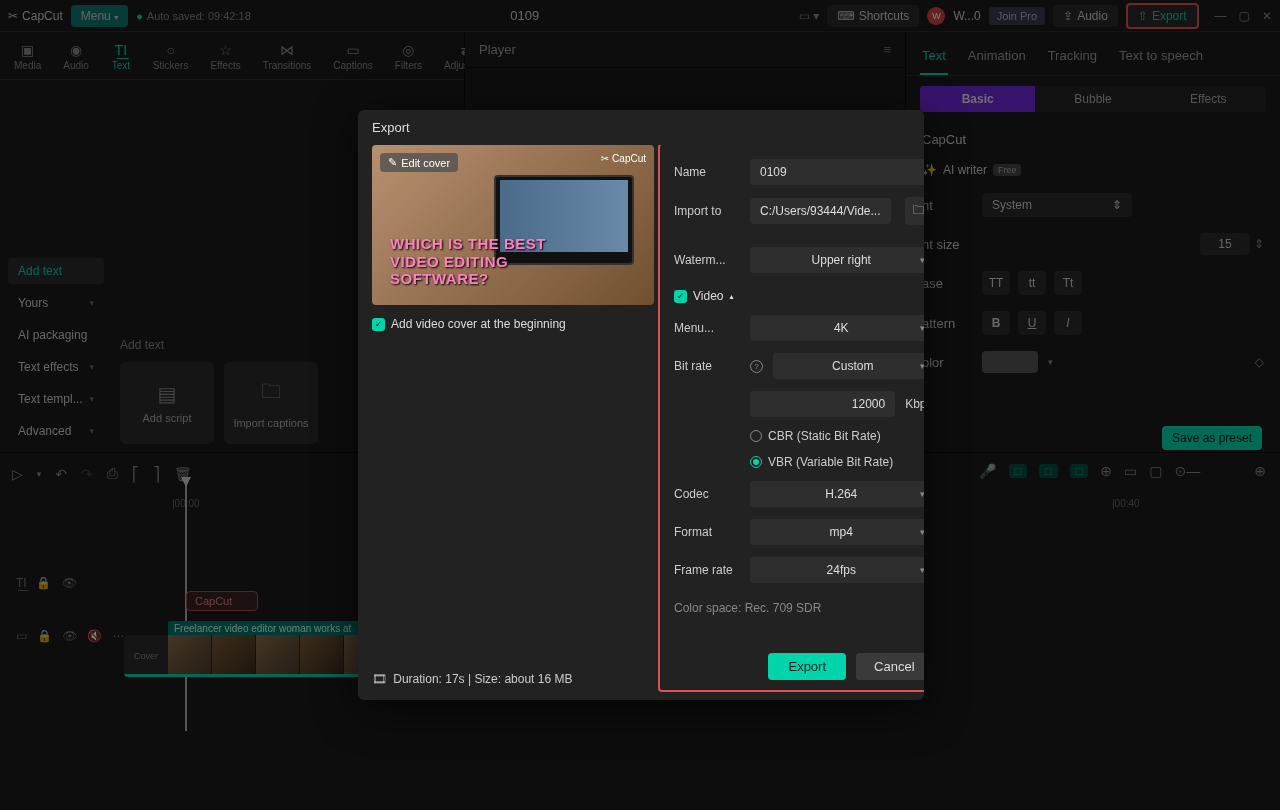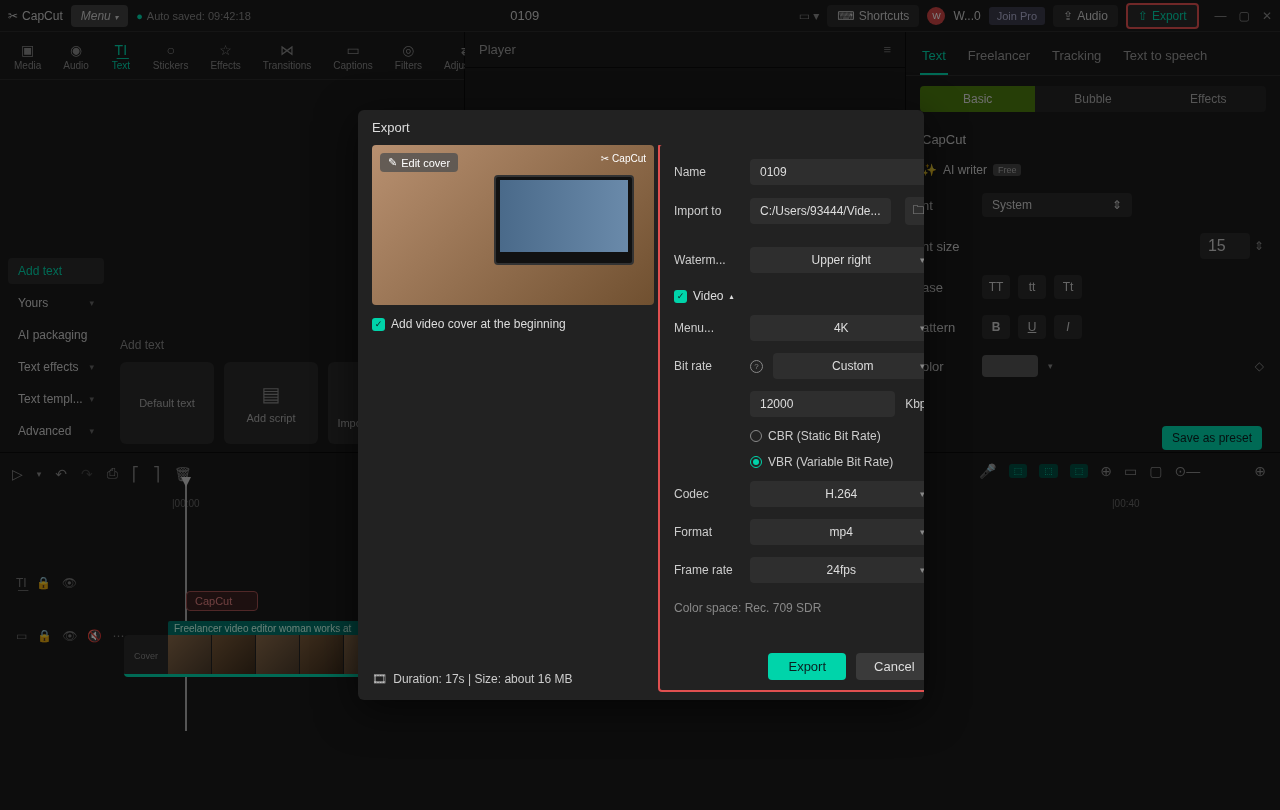--- a/index.html
+++ b/index.html
@@ -1,21 +1,21 @@
 <!DOCTYPE html>
 <html><head>
 <meta charset="utf-8">
 <style>
 * { margin: 0; padding: 0; box-sizing: border-box; font-family: -apple-system, BlinkMacSystemFont, "Segoe UI", Arial, sans-serif; }
 body { background: #0d0d0d; color: #aaa; font-size: 12px; overflow: hidden; width: 1280px; height: 810px; position: relative; }
 
 
 .topbar { height: 32px; background: #1a1a1a; display: flex; align-items: center; padding: 0 8px; gap: 8px; border-bottom: 1px solid #2a2a2a; }
 .logo { display: flex; align-items: center; gap: 4px; color: #ccc; font-size: 12px; }
-.menu-btn { background: #404040; color: #ccc; padding: 4px 10px; border-radius: 4px; font-size: 12px; cursor: pointer; font-style: italic; }
+.menu-btn { background: #0f766e; color: #ccc; padding: 4px 10px; border-radius: 4px; font-size: 12px; cursor: pointer; }
 .autosave { color: #888; font-size: 11px; display: flex; align-items: center; gap: 4px; }
 .check { color: #00d4aa; }
 .title { flex: 1; text-align: center; color: #ccc; font-size: 13px; }
 .top-right { display: flex; align-items: center; gap: 8px; }
 .top-btn { background: #2a2a2a; padding: 4px 10px; border-radius: 4px; color: #ccc; font-size: 12px; display: flex; align-items: center; gap: 4px; cursor: pointer; }
 .join-pro { background: #3a3a4a; color: #b0b0d0; padding: 3px 8px; border-radius: 3px; font-size: 11px; }
 .avatar { width: 18px; height: 18px; background: #c44; border-radius: 50%; font-size: 9px; display: flex; align-items: center; justify-content: center; color: #fff; }
 .export-top { border: 2px solid #e05050; color: #00d4aa; }
 .win-controls { display: flex; gap: 12px; color: #888; margin-left: 8px; }
 
@@ -42,30 +42,30 @@
 .player-header { padding: 10px 14px; color: #999; font-size: 13px; display: flex; justify-content: space-between; border-bottom: 1px solid #0a0a0a; }
 .hamburger { color: #666; }
 
 
 .right-panel { width: 375px; background: #1a1a1a; border-left: 1px solid #0a0a0a; padding: 0; }
 .rp-tabs { display: flex; padding: 10px 14px 0; gap: 18px; border-bottom: 1px solid #2a2a2a; }
 .rp-tab { padding: 6px 2px 10px; color: #999; font-size: 13px; cursor: pointer; }
 .rp-tab.active { color: #00d4aa; border-bottom: 2px solid #00d4aa; }
 .rp-subtabs { display: flex; padding: 10px 14px; gap: 0; }
 .rp-subtab { flex: 1; text-align: center; padding: 6px; background: #252525; color: #aaa; font-size: 12px; cursor: pointer; }
-.rp-subtab.active { background: #4d7c0f; color: #ddd; }
+.rp-subtab.active { background: #6d28d9; color: #ddd; font-weight: bold; }
 .rp-subtab:first-child { border-radius: 4px 0 0 4px; }
 .rp-subtab:last-child { border-radius: 0 4px 4px 0; }
 .rp-content { padding: 10px 16px; display: flex; flex-direction: column; gap: 16px; }
 .rp-row { display: flex; align-items: center; gap: 10px; }
 .rp-label { color: #ccc; font-size: 13px; }
 .ai-writer { color: #ccc; font-size: 12px; display: flex; align-items: center; gap: 6px; }
 .free-badge { background: #444; color: #aaa; font-size: 9px; padding: 1px 5px; border-radius: 3px; }
 .font-select { background: #2a2a2a; color: #ccc; padding: 5px 10px; border-radius: 4px; width: 150px; font-size: 12px; display: flex; justify-content: space-between; align-items: center; }
-.size-input { background: #2a2a2a; color: #ccc; padding: 4px 8px; border-radius: 4px; width: 50px; text-align: left; font-size: 16px; }
+.size-input { background: #2a2a2a; color: #ccc; padding: 4px 8px; border-radius: 4px; width: 50px; text-align: center; font-size: 12px; }
 .style-btns { display: flex; gap: 8px; }
 .style-btn { width: 28px; height: 24px; background: #2a2a2a; border-radius: 4px; display: flex; align-items: center; justify-content: center; color: #ccc; font-size: 12px; cursor: pointer; }
 .color-swatch { width: 56px; height: 22px; background: #555; border-radius: 4px; }
 .save-preset { background: #00d4aa; color: #0a2020; padding: 5px 10px; border-radius: 4px; font-size: 12px; cursor: pointer; position: absolute; right: 18px; top: 426px; }
 
 
 .timeline { background: #1a1a1a; border-top: 1px solid #0a0a0a; height: 358px; padding: 8px 12px; position: relative; }
 .tl-tools { display: flex; align-items: center; gap: 14px; padding: 4px 0 10px; color: #888; }
 .tl-tool { cursor: pointer; font-size: 14px; }
 .tl-right-tools { position: absolute; right: 14px; top: 10px; display: flex; gap: 12px; align-items: center; color: #888; }
@@ -104,21 +104,21 @@
 
 .modal-right { flex: 1; border: 2px solid #e05050; border-radius: 4px; margin: -2px 8px 8px 0; padding: 14px 14px 10px; display: flex; flex-direction: column; gap: 12px; position: relative; }
 .form-row { display: flex; align-items: center; gap: 10px; }
 .form-label { width: 66px; color: #ccc; font-size: 12px; flex-shrink: 0; }
 .form-input { flex: 1; background: #2e2e2e; color: #ddd; padding: 6px 10px; border-radius: 4px; font-size: 12px; border: none; }
 .form-select { flex: 1; background: #2e2e2e; color: #ddd; padding: 6px 10px; border-radius: 4px; font-size: 12px; display: flex; justify-content: center; align-items: center; position: relative; cursor: pointer; }
 .form-select .sel-chev { position: absolute; right: 8px; color: #888; font-size: 9px; }
 .browse-btn { width: 28px; height: 28px; background: #2e2e2e; border-radius: 4px; display: flex; align-items: center; justify-content: center; color: #ccc; cursor: pointer; margin-left: 4px; }
 .section-header { display: flex; align-items: center; gap: 6px; color: #ddd; font-size: 12px; margin-top: 4px; }
 .info-icon { width: 13px; height: 13px; border: 1px solid #888; border-radius: 50%; display: flex; align-items: center; justify-content: center; font-size: 8px; color: #888; }
-.bitrate-input { width: 100px; }
+.bitrate-input { width: 100px; text-align: right; }
 .kbps { color: #ccc; font-size: 12px; }
 .radio-row { display: flex; align-items: center; gap: 6px; margin-left: 76px; color: #ccc; font-size: 12px; }
 .radio { width: 12px; height: 12px; border: 1.5px solid #888; border-radius: 50%; display: flex; align-items: center; justify-content: center; }
 .radio.checked { border-color: #00d4aa; }
 .radio.checked::after { content: ''; width: 6px; height: 6px; background: #00d4aa; border-radius: 50%; }
 .color-space { color: #888; font-size: 12px; margin-top: 6px; }
 .modal-actions { display: flex; gap: 10px; justify-content: flex-end; margin-top: auto; }
 .btn-export { background: #00d4aa; color: #0a2020; padding: 6px 20px; border-radius: 4px; font-size: 13px; cursor: pointer; border: none; }
 .btn-cancel { background: #3a3a3a; color: #ddd; padding: 6px 18px; border-radius: 4px; font-size: 13px; cursor: pointer; border: none; }
 </style>
@@ -221,23 +221,20 @@
           </div>
         <div class="side-item">
             <span>Advanced</span>
             <span class="chev">▾</span>
           </div>
       </div>
       <div class="content-area">
         <div class="add-text-header">Add text</div>
         <div class="text-boxes">
           <div class="text-box">
-              <span>Default text</span>
-            </div>
-          <div class="text-box">
               <div class="text-box-icon">▤</div>
               <span>Add script</span>
             </div>
           <div class="text-box">
               <div class="text-box-icon">🗀</div>
               <span>Import captions</span>
             </div>
         </div>
       </div>
     </div>
@@ -246,21 +243,21 @@
   <div class="player">
     <div class="player-header">
       <span>Player</span>
       <span class="hamburger">≡</span>
     </div>
   </div>
 
   <div class="right-panel">
     <div class="rp-tabs">
       <div class="rp-tab active">Text</div>
-      <div class="rp-tab">Freelancer</div>
+      <div class="rp-tab">Animation</div>
       <div class="rp-tab">Tracking</div>
       <div class="rp-tab">Text to speech</div>
     </div>
     <div class="rp-subtabs">
       <div class="rp-subtab active">Basic</div>
       <div class="rp-subtab">Bubble</div>
       <div class="rp-subtab">Effects</div>
     </div>
     <div class="rp-content">
       <div class="rp-label">CapCut</div>
@@ -387,20 +384,25 @@
         <div class="edit-cover">
             <span>✎</span>
             <span>Edit cover</span>
           </div>
         <div class="capcut-wm">
             <span>✂</span>
             <span>CapCut</span>
           </div>
         <div class="preview-laptop"></div>
         <div class="preview-screen"></div>
+        <div class="preview-text">
+          <div>WHICH IS THE BEST</div>
+          <div>VIDEO EDITING</div>
+          <div>SOFTWARE?</div>
+        </div>
       </div>
       <div class="add-cover-check">
         <div class="checkbox">✓</div>
         <span>Add video cover at the beginning</span>
       </div>
       <div class="duration">
         <span>🎞</span>
         <span>Duration: 17s | Size: about 16 MB</span>
       </div>
     </div>

